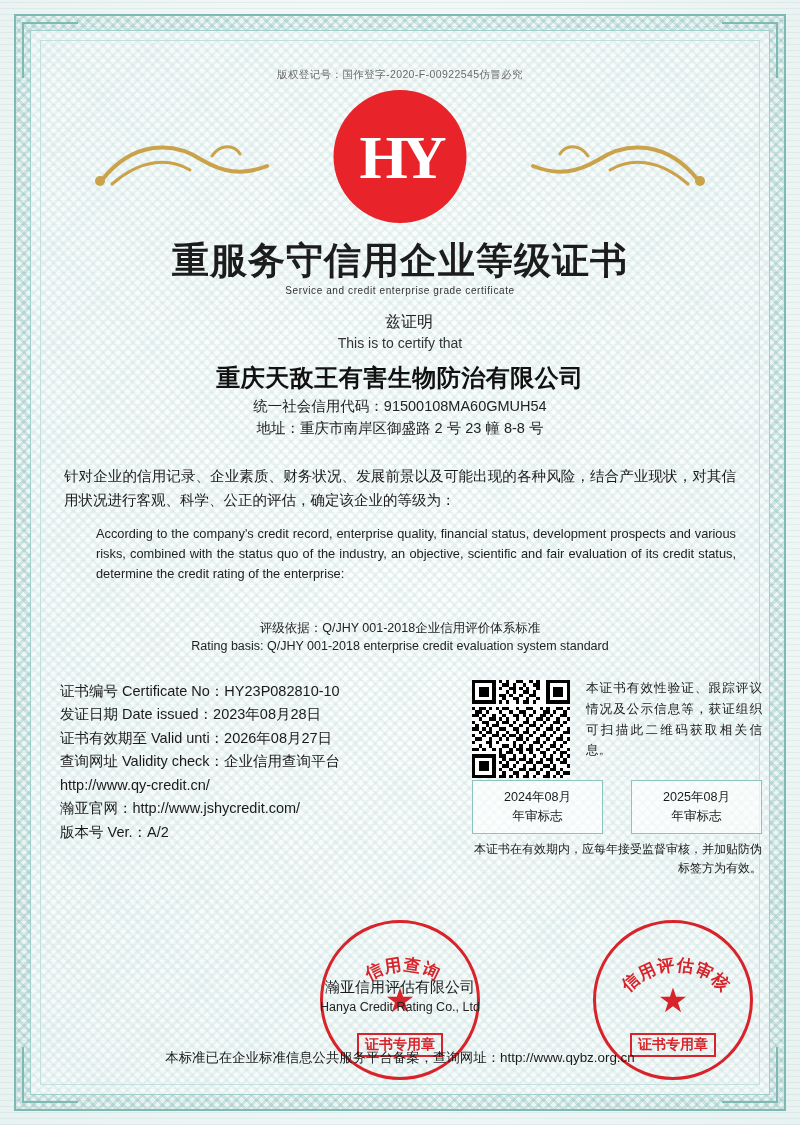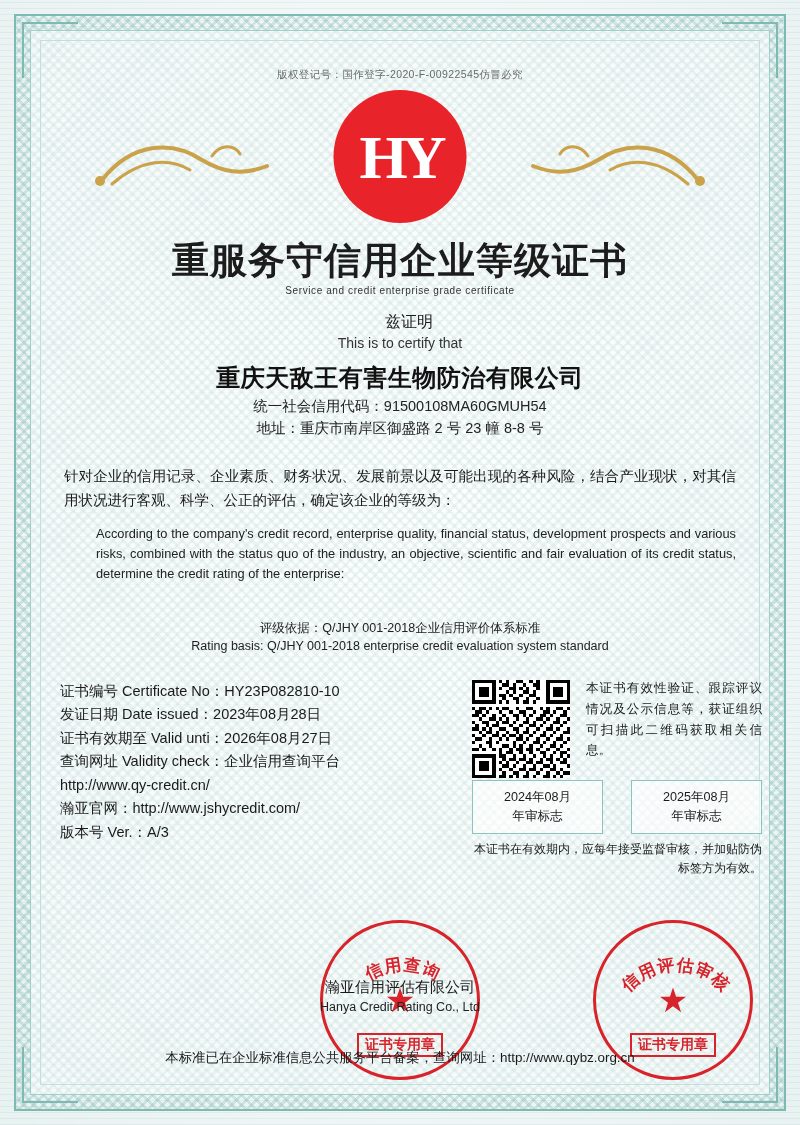--- a/index.html
+++ b/index.html
@@ -244,21 +244,21 @@
     <div class="basis-cn">评级依据：Q/JHY 001-2018企业信用评价体系标准</div>
     <div class="basis-en">Rating basis: Q/JHY 001-2018 enterprise credit evaluation system standard</div>
 
     <div class="details">
       <div class="row">证书编号 Certificate No：HY23P082810-10</div>
       <div class="row">发证日期 Date issued：2023年08月28日</div>
       <div class="row">证书有效期至 Valid unti：2026年08月27日</div>
       <div class="row">查询网址 Validity check：企业信用查询平台</div>
       <div class="row">http://www.qy-credit.cn/</div>
       <div class="row">瀚亚官网：http://www.jshycredit.com/</div>
-      <div class="row">版本号 Ver.：A/3</div>
+      <div class="row">版本号 Ver.：A/2</div>
     </div>
 
     <div class="qr">
       <svg width="98" height="98" viewBox="0 0 29 29" xmlns="http://www.w3.org/2000/svg" shape-rendering="crispEdges">
         <rect width="29" height="29" fill="#ffffff"></rect>
         <g fill="#000000">
           <rect x="0" y="0" width="7" height="1"></rect>
             <rect x="0" y="6" width="7" height="1"></rect>
           <rect x="0" y="0" width="1" height="7"></rect>
             <rect x="6" y="0" width="1" height="7"></rect>

